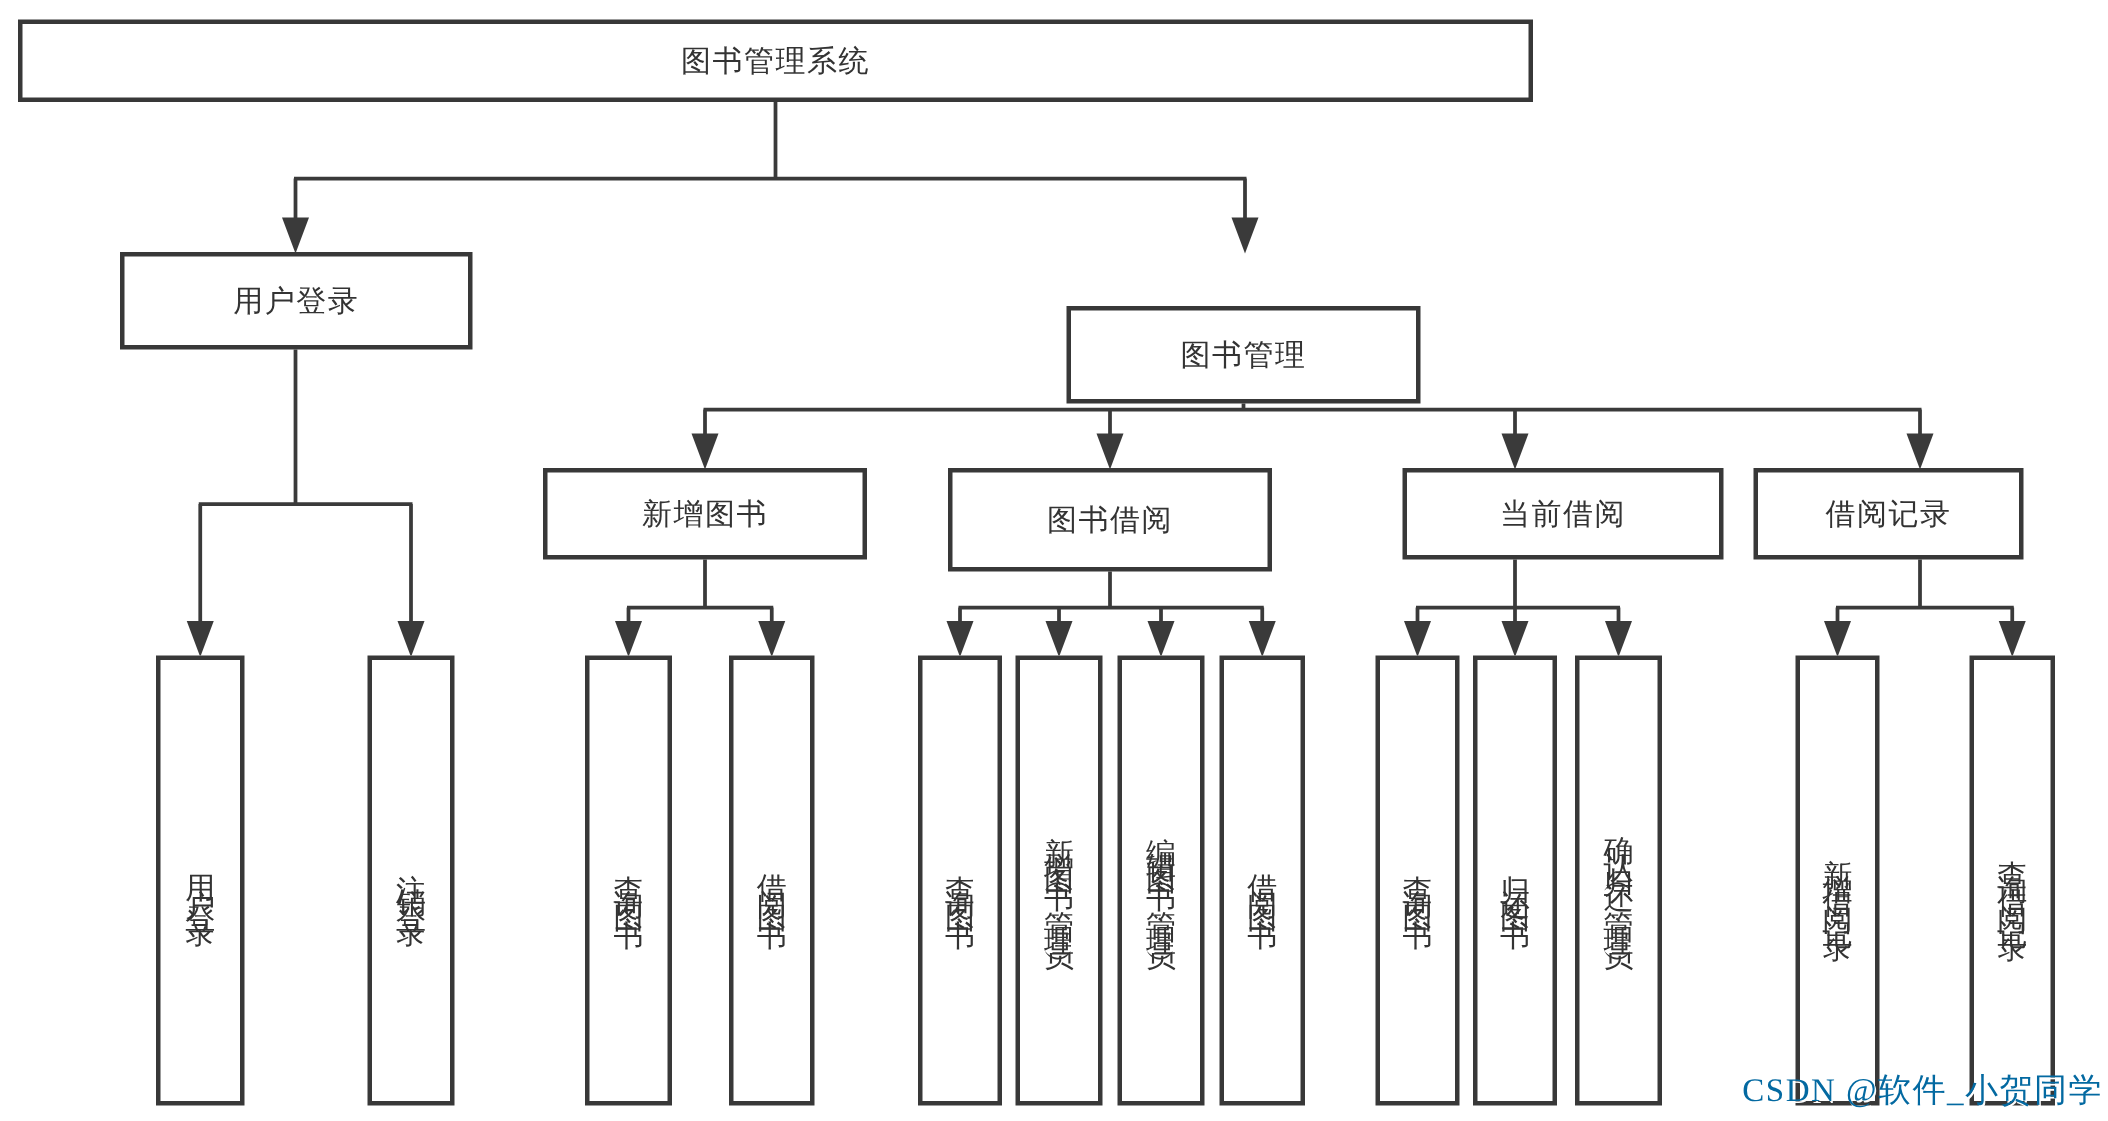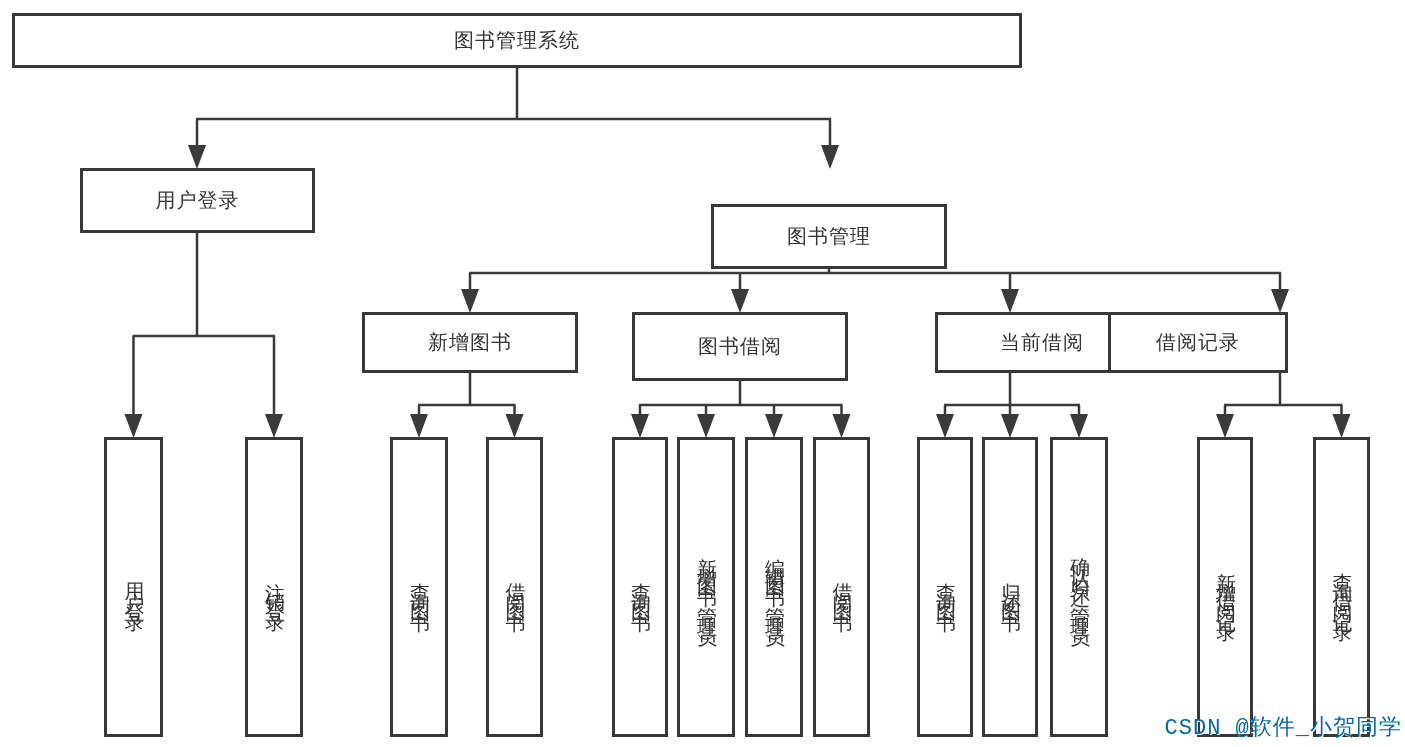--- a/index.html
+++ b/index.html
@@ -5,21 +5,21 @@
   html, body {
     margin: 0;
     padding: 0;
     background: #ffffff;
   }
   #canvas {
     position: relative;
     width: 1405px;
     height: 747px;
     background: #ffffff;
-    font-family: Liberation Mono, monospace;
+    font-family: Liberation Serif, serif;
     overflow: hidden;
   }
   #connectors {
     position: absolute;
     left: 0;
     top: 0;
     width: 1405px;
     height: 747px;
   }
   .node {
@@ -116,21 +116,21 @@
 
   <div class="node" style="left:362px; top:312px; width:216px; height:61px;">
     <span class="lbl">新增图书</span>
   </div>
   <div class="node" style="left:632px; top:312px; width:216px; height:69px;justify-content:center;">
     <span class="lbl">图书借阅</span>
   </div>
   <div class="node" style="left:903px; top:312px; width:214px; height:61px;margin-left:32px;">
     <span class="lbl">当前借阅</span>
   </div>
-  <div class="node" style="left:1108px; top:312px; width:180px; height:61px;">
+  <div class="node" style="left:1169px; top:312px; width:180px; height:61px;">
     <span class="lbl">借阅记录</span>
   </div>
 
   <div class="node vert" style="left:104px; top:437px; width:59px; height:300px;">
     <span class="lbl">用户登录</span>
   </div>
   <div class="node vert" style="left:245px; top:437px; width:58px; height:300px;">
     <span class="lbl">注销登录</span>
   </div>
 

